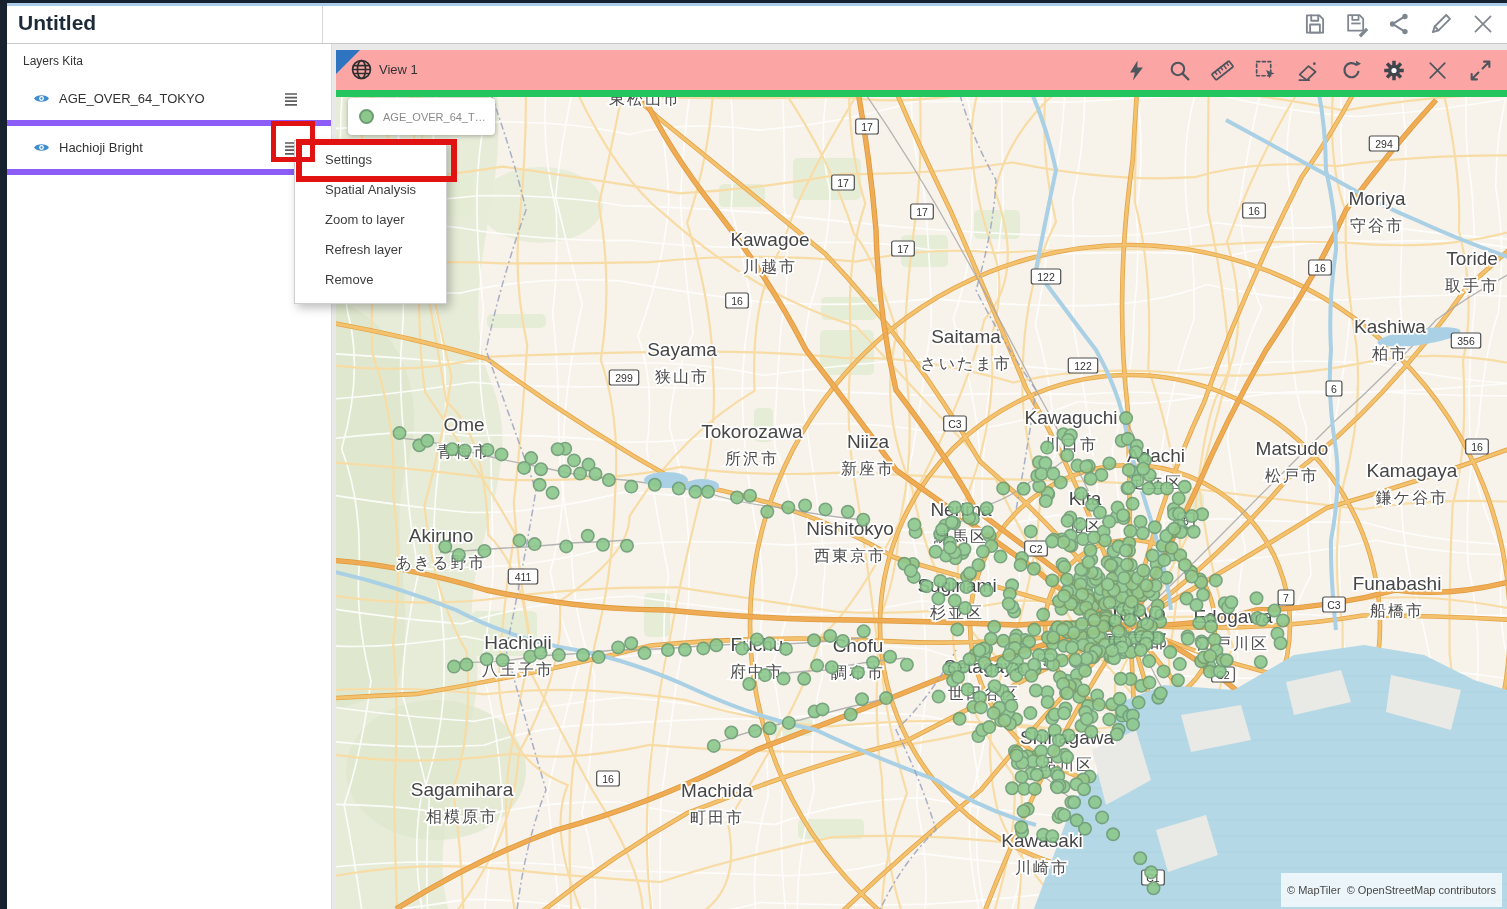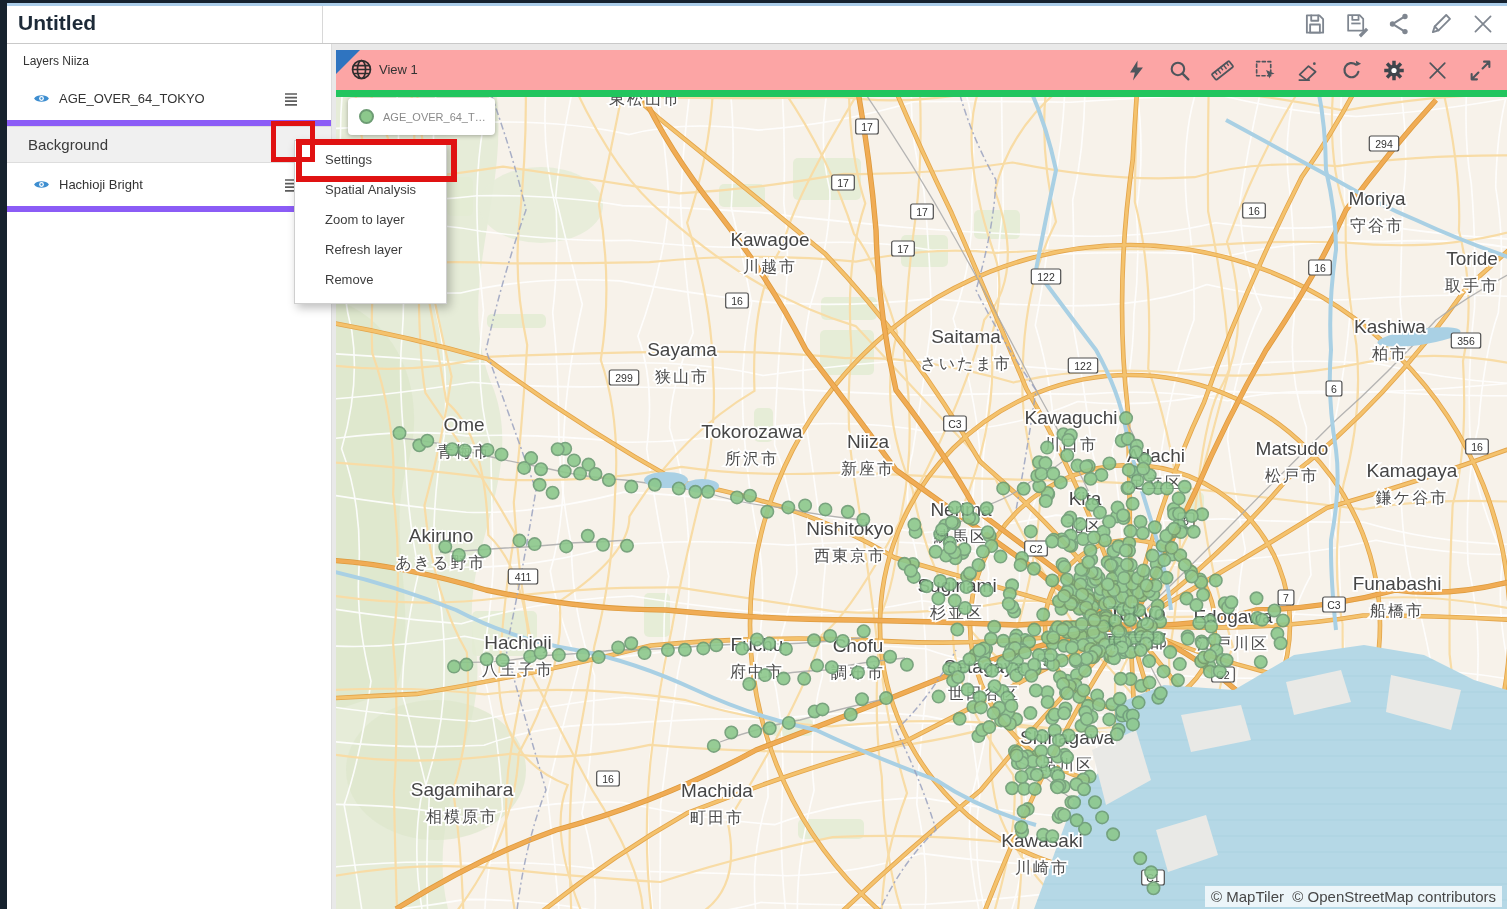--- a/index.html
+++ b/index.html
@@ -38,21 +38,21 @@
   .globe{position:absolute;left:13px;top:7px}
   .view-title{position:absolute;left:43px;top:12px;font-size:13px;color:#333}
   .view-toolbar{position:absolute;right:14px;top:0;height:40px;display:flex;align-items:center;gap:17px}
   .vt-btn{width:26px;height:26px;display:flex;align-items:center;justify-content:center;cursor:pointer}
   .map-canvas{position:absolute;top:40px;left:0;right:0;bottom:0;overflow:hidden}
   .legend-chip{position:absolute;left:12px;top:8px;width:136px;height:37px;background:#fff;border-radius:4px;
         box-shadow:0 1px 4px rgba(0,0,0,.3);display:flex;align-items:center;padding-left:11px;z-index:15}
   .legend-dot{width:11px;height:11px;border-radius:50%;flex:none}
   .legend-label{font-size:11px;color:#8a8a8a;margin-left:9px;white-space:nowrap}
   .attribution{position:absolute;right:5px;bottom:2px;background:rgba(255,255,255,.75);
-        font-size:15px;color:#474747;padding:2px 6px;z-index:15;white-space:pre}
+        font-size:11px;color:#474747;padding:11px 6px;z-index:15;white-space:pre}
   svg.mapsvg{display:block}
   .maplabel-en{font-size:19px;fill:#464646}
   .maplabel-ja{font-size:16px;fill:#4c4c4c;letter-spacing:2px}
 </style>
 </head>
 <body>
 
 <div class="strip-top"></div>
 <div class="strip-accent"></div>
 <div class="strip-left"></div>
@@ -92,34 +92,33 @@
       </div>
       <div class="tb-btn">
         <svg viewBox="0 0 24 24" width="26" height="26" fill="none" stroke="#7f8690" stroke-width="1.7" stroke-linecap="round" stroke-linejoin="round">
           <path d="M5 5l14 14M19 5L5 19" stroke-width="1.6"></path>
         </svg>
       </div>
     </div>
 </header>
 
 <aside>
-  <div class="sidebar-title">Layers Niiza</div>
+  <div class="sidebar-title">Layers Kita</div>
   <div id="sidebar-sections">
       <div class="layer-row">
         <span class="eye"><svg viewBox="0 0 24 24" width="17" height="17">
             <path d="M1.5 12C5 5.8 19 5.8 22.5 12 19 18.2 5 18.2 1.5 12z" fill="#3e8ed0"></path>
             <circle cx="12" cy="12" r="3.4" fill="#fff"></circle>
             <circle cx="12" cy="12" r="1.6" fill="#3e8ed0"></circle>
           </svg></span>
         <span class="layer-label">AGE_OVER_64_TOKYO</span>
         <span class="layer-menu-btn"><svg viewBox="0 0 20 20" width="20" height="20" stroke="#5c5c5c" stroke-width="1.7">
             <path d="M4 5h12M4 8.6h12M4 12.2h12M4 15.8h12"></path>
           </svg></span>
       </div>
-      <div class="section-header">Background</div>
       <div class="layer-row">
         <span class="eye"><svg viewBox="0 0 24 24" width="17" height="17">
             <path d="M1.5 12C5 5.8 19 5.8 22.5 12 19 18.2 5 18.2 1.5 12z" fill="#3e8ed0"></path>
             <circle cx="12" cy="12" r="3.4" fill="#fff"></circle>
             <circle cx="12" cy="12" r="1.6" fill="#3e8ed0"></circle>
           </svg></span>
         <span class="layer-label">Hachioji Bright</span>
         <span class="layer-menu-btn"><svg viewBox="0 0 20 20" width="20" height="20" stroke="#5c5c5c" stroke-width="1.7">
             <path d="M4 5h12M4 8.6h12M4 12.2h12M4 15.8h12"></path>
           </svg></span>

